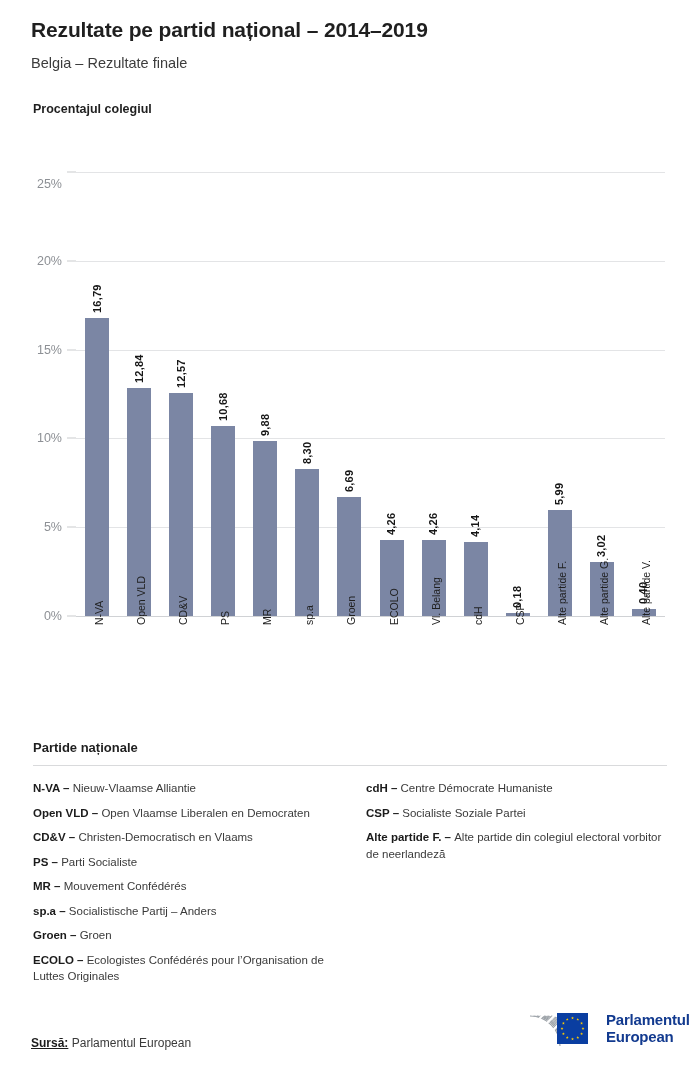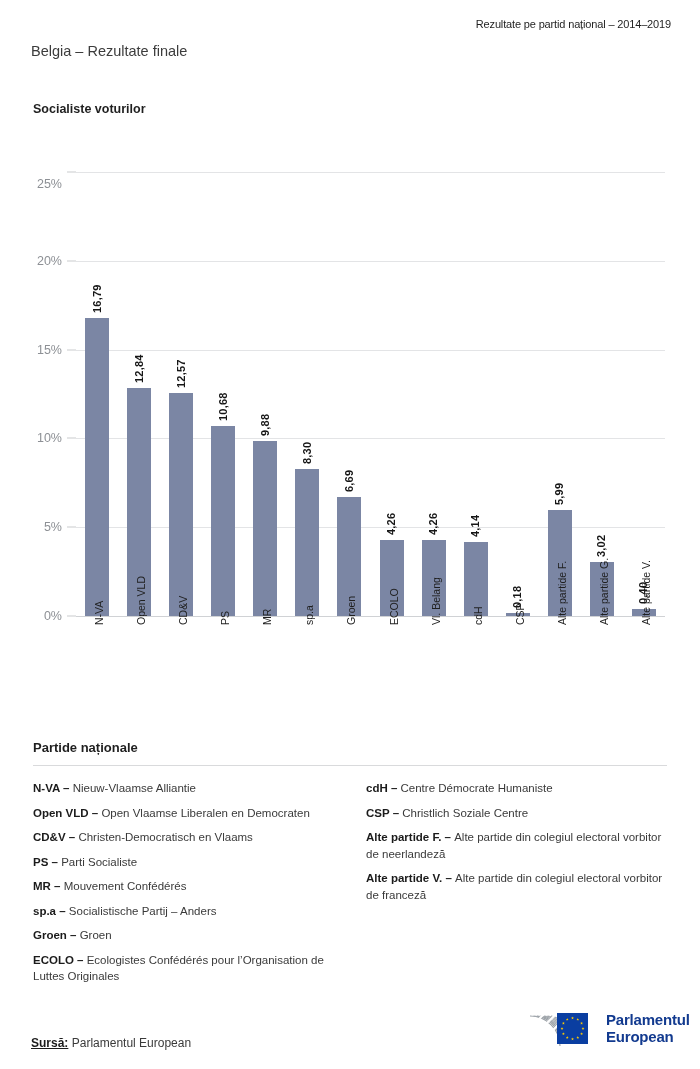--- a/index.html
+++ b/index.html
@@ -12,27 +12,26 @@
     height: 1069px;
     position: relative;
     font-family: "Liberation Sans", sans-serif;
     color: #2b2b2b;
     overflow: hidden;
   }
 
   
   #header { position: absolute; left: 31px; top: 18px; width: 640px; }
   #chart-title {
-    font-size: 11px;
-    font-weight: normal;
+    font-size: 21px;
+    font-weight: bold;
     color: #1f1f1f;
     letter-spacing: -0.15px;
     margin: 0;
     white-space: nowrap;
-    text-align: right;
   }
   #chart-subtitle {
     font-size: 14.5px;
     font-weight: normal;
     color: #3c3c3c;
     margin: 0;
     padding-top: 13px;
     white-space: nowrap;
   }
   #axis-caption {
@@ -164,21 +163,21 @@
     letter-spacing: -0.2px;
   }
 </style>
 </head>
 <body>
 
 <div id="header">
   <h1 id="chart-title">Rezultate pe partid național – 2014–2019</h1>
   <h2 id="chart-subtitle">Belgia – Rezultate finale</h2>
 </div>
-<div id="axis-caption">Socialiste voturilor</div>
+<div id="axis-caption">Procentajul colegiul</div>
 
 <div id="plot">
     <div class="gridline zero" style="top: 616px;"></div>
     <div class="ytick-dash" style="top: 616px;"></div>
     <div class="ytick" style="top: 616px;">0%</div>
     <div class="gridline" style="top: 527.2px;"></div>
     <div class="ytick-dash" style="top: 527.2px;"></div>
     <div class="ytick" style="top: 527.2px;">5%</div>
     <div class="gridline" style="top: 438.4px;"></div>
     <div class="ytick-dash" style="top: 438.4px;"></div>
@@ -273,23 +272,22 @@
         <div class="legend-entry"><span class="abbr">Open VLD – </span><span>Open Vlaamse Liberalen en Democraten</span></div>
         <div class="legend-entry"><span class="abbr">CD&amp;V – </span><span>Christen-Democratisch en Vlaams</span></div>
         <div class="legend-entry"><span class="abbr">PS – </span><span>Parti Socialiste</span></div>
         <div class="legend-entry"><span class="abbr">MR – </span><span>Mouvement Confédérés</span></div>
         <div class="legend-entry"><span class="abbr">sp.a – </span><span>Socialistische Partij – Anders</span></div>
         <div class="legend-entry"><span class="abbr">Groen – </span><span>Groen</span></div>
         <div class="legend-entry"><span class="abbr">ECOLO – </span><span>Ecologistes Confédérés pour l’Organisation de Luttes Originales</span></div>
       </div>
     <div class="legend-col" id="legend-col-right">
         <div class="legend-entry"><span class="abbr">cdH – </span><span>Centre Démocrate Humaniste</span></div>
-        <div class="legend-entry"><span class="abbr">CSP – </span><span>Christlich Soziale Centre</span></div>
+        <div class="legend-entry"><span class="abbr">CSP – </span><span>Socialiste Soziale Partei</span></div>
         <div class="legend-entry"><span class="abbr">Alte partide F. – </span><span>Alte partide din colegiul electoral vorbitor de neerlandeză</span></div>
-        <div class="legend-entry"><span class="abbr">Alte partide V. – </span><span>Alte partide din colegiul electoral vorbitor de franceză</span></div>
       </div>
   </div>
 </div>
 
 <div id="source">
   <span class="src-label">Sursă:</span>
   <span>Parlamentul European</span>
 </div>
 
 <div id="ep-logo">

